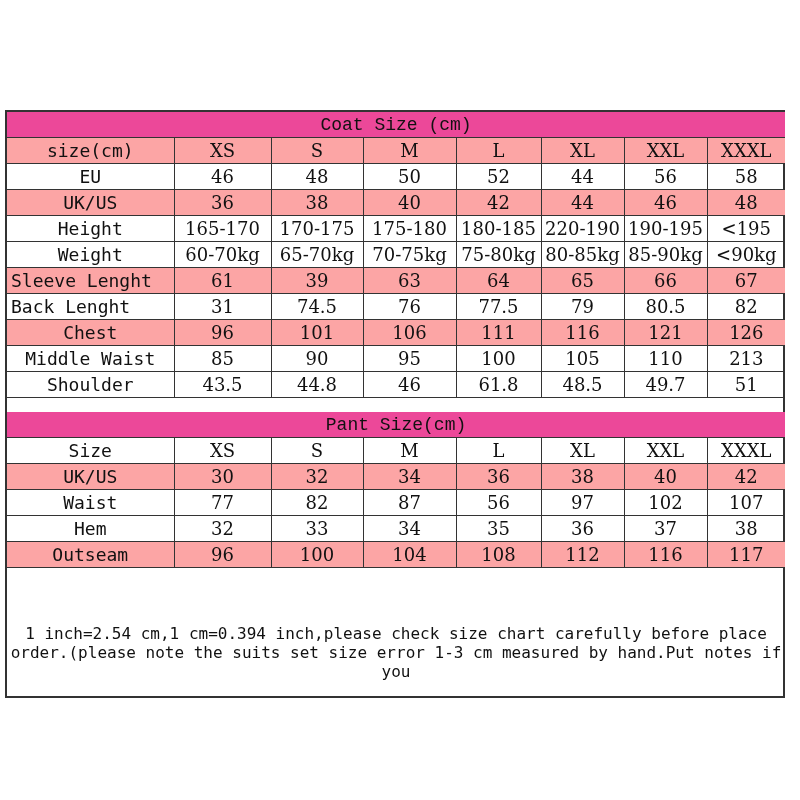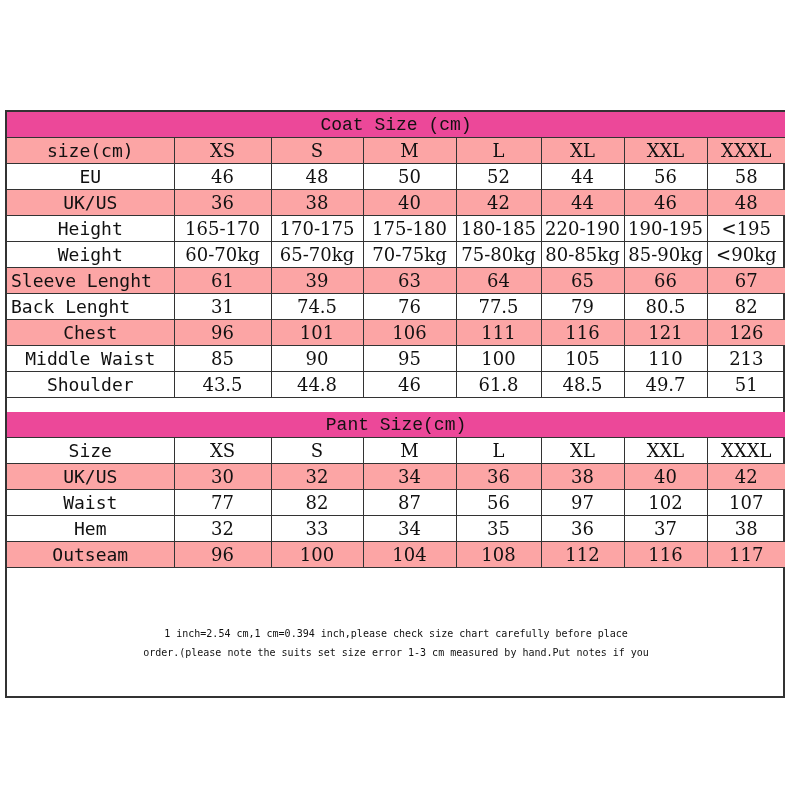--- a/index.html
+++ b/index.html
@@ -14,21 +14,21 @@
   table.grid td:first-child { border-left: none; }
   table.grid td:last-child { border-right: none; }
   .title-row td { height: 32px; font-size: 23px; font-family: Liberation Mono, monospace; background: #ec4899; line-height: 32px; }
   .shade td { background: #fca5a5; }
   .label { font-family: "DejaVu Sans Mono", "Liberation Mono", monospace; font-size: 17px; }
   .label.left { text-align: left; padding-left: 4px; }
   .small { font-size: 13px; font-weight: normal; }
   #coat { top: 0; }
   #pant { top: 300px; }
   .note { position: absolute; left: 0; top: 512px; width: 778px; text-align: center;
-          font-family: "DejaVu Sans Mono", "Liberation Mono", monospace; font-size: 10px; line-height: 19px; color: #111; }
+          font-family: "DejaVu Sans Mono", "Liberation Mono", monospace; font-size: 16px; line-height: 19px; color: #111; }
 </style>
 </head>
 <body>
 
 <div class="sheet">
   <table class="grid" id="coat">
     <colgroup>
       <col style="width:167px">
         <col style="width:97px">
         <col style="width:92px">

